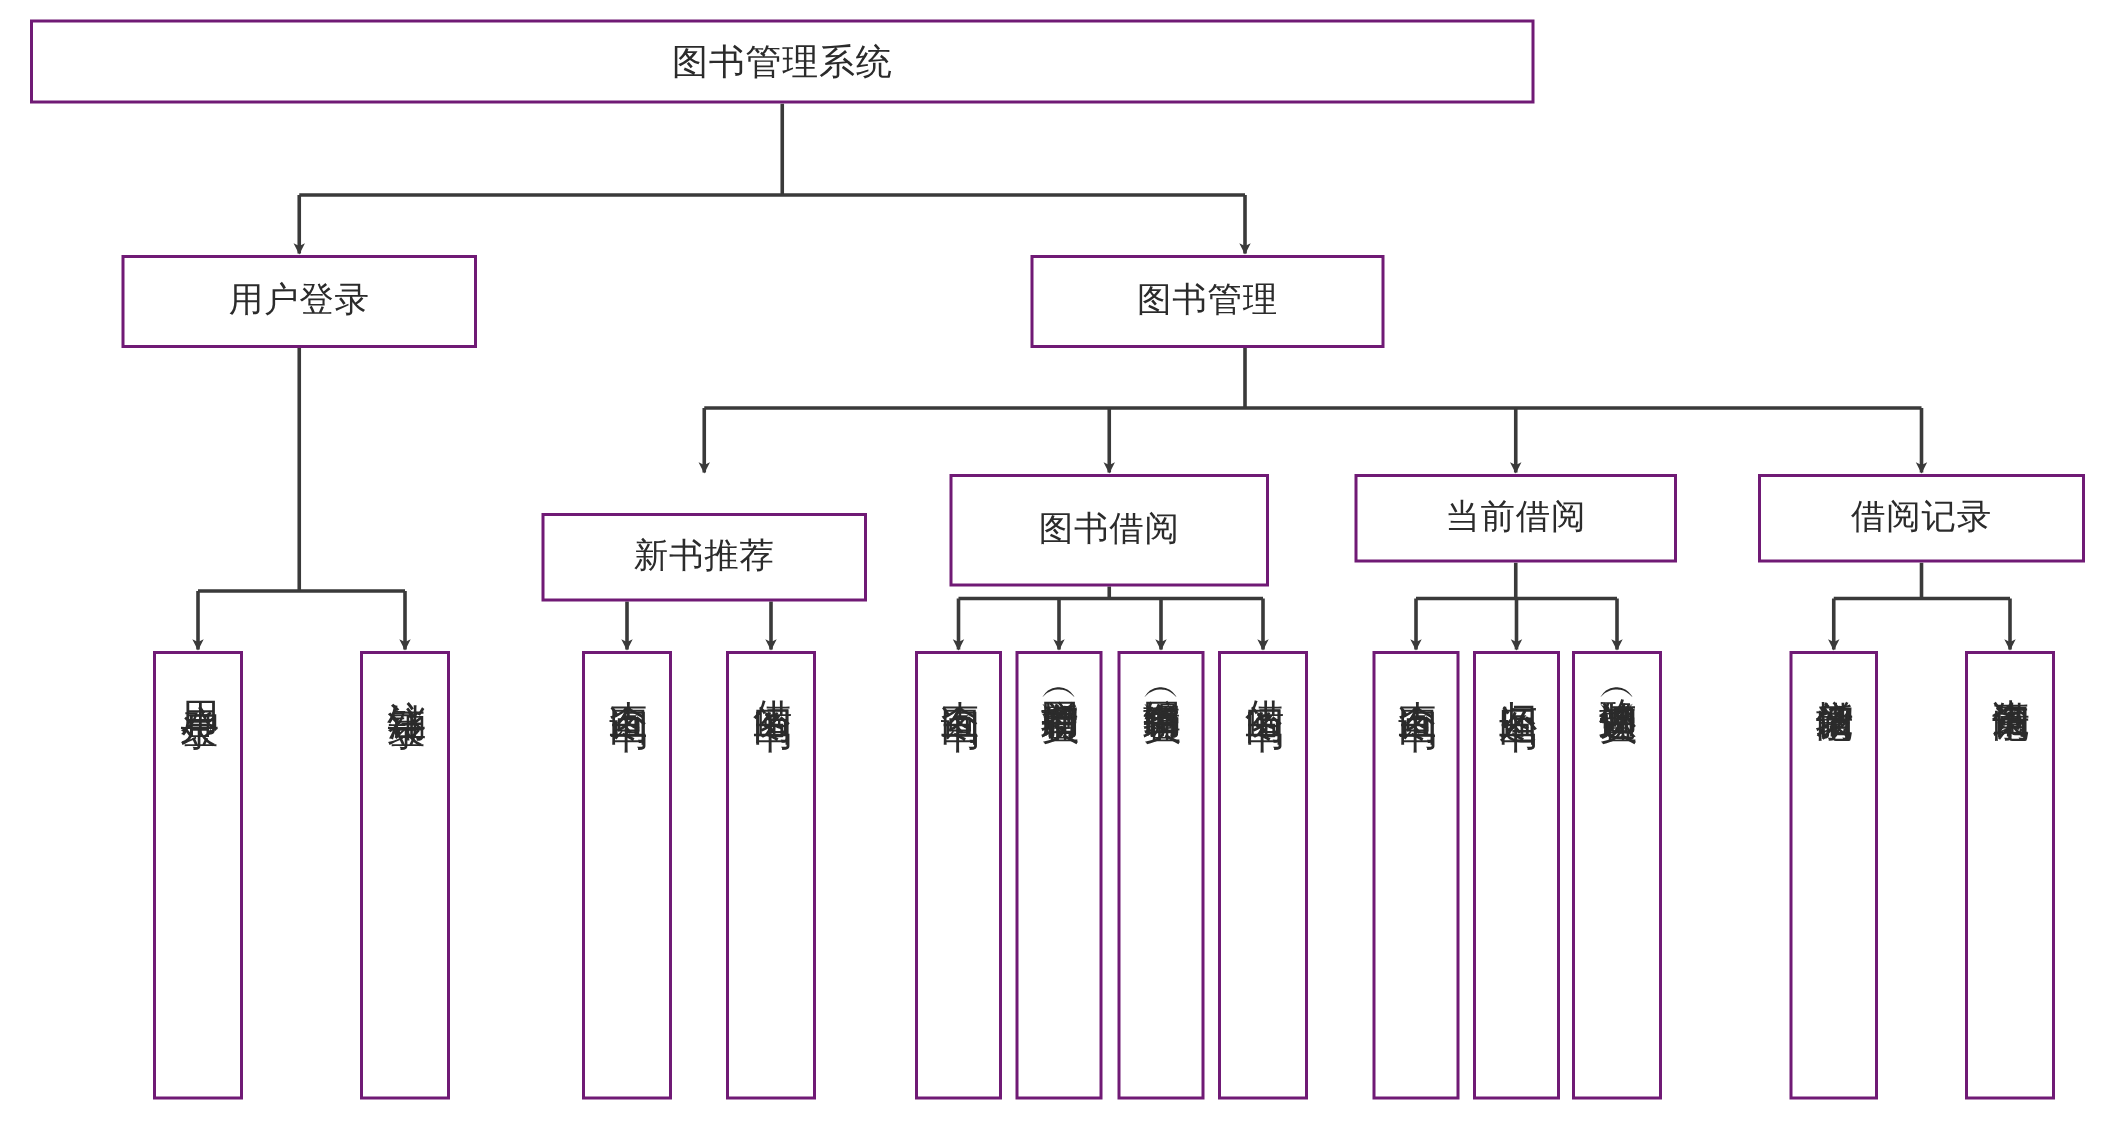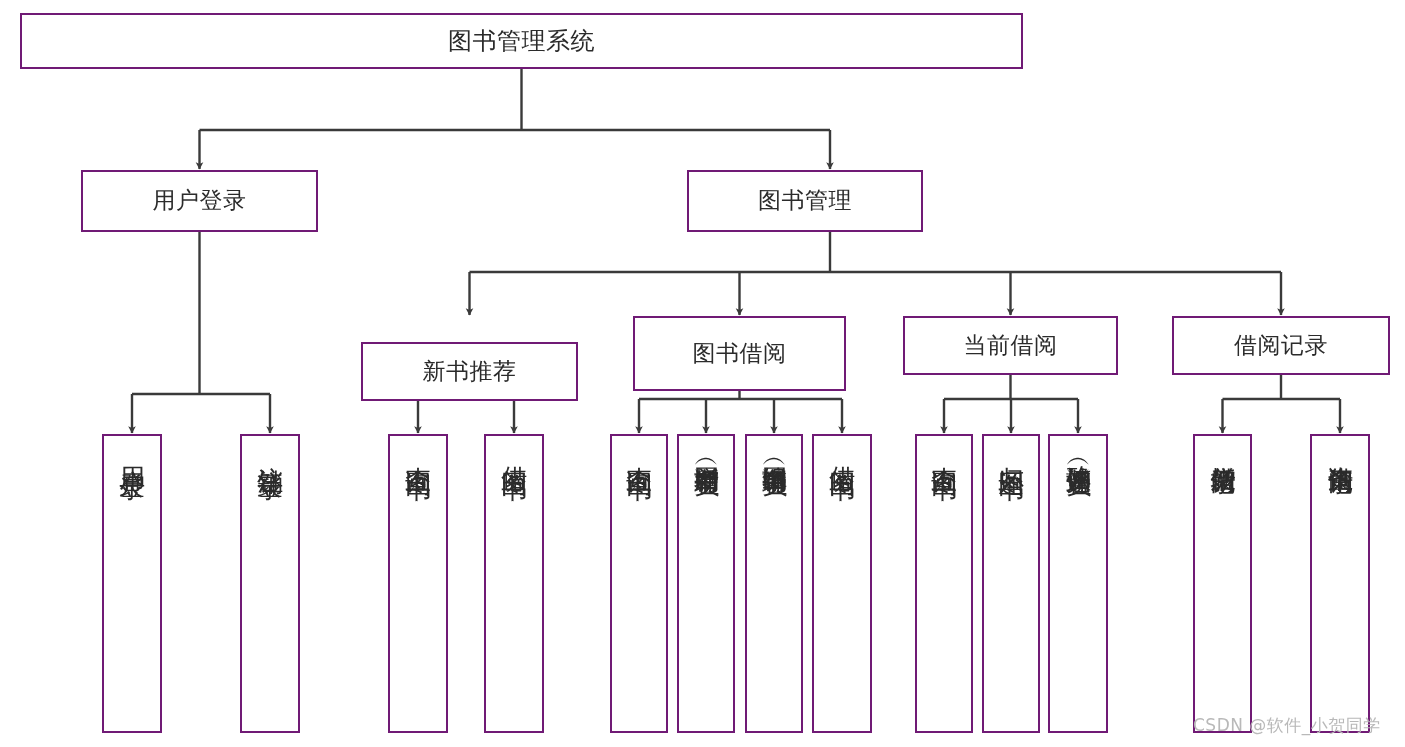--- a/index.html
+++ b/index.html
@@ -181,14 +181,13 @@
         <span class="label">确认归还（管理员）</span>
       </div>
       <div class="node vert tall" style="left: 1193px; top: 434px; width: 59px; height: 299px;">
         <span class="label">新增借阅记录</span>
       </div>
       <div class="node vert tall" style="left: 1310px; top: 434px; width: 60px; height: 299px;">
         <span class="label">查询借阅记录</span>
       </div>
     </div>
 
-  <div class="watermark" style="left: 1193px; top: 714px; color: rgb(185, 185, 185);">CSDN @软件_小贺同学</div>
 </div>
 
 </body></html>

